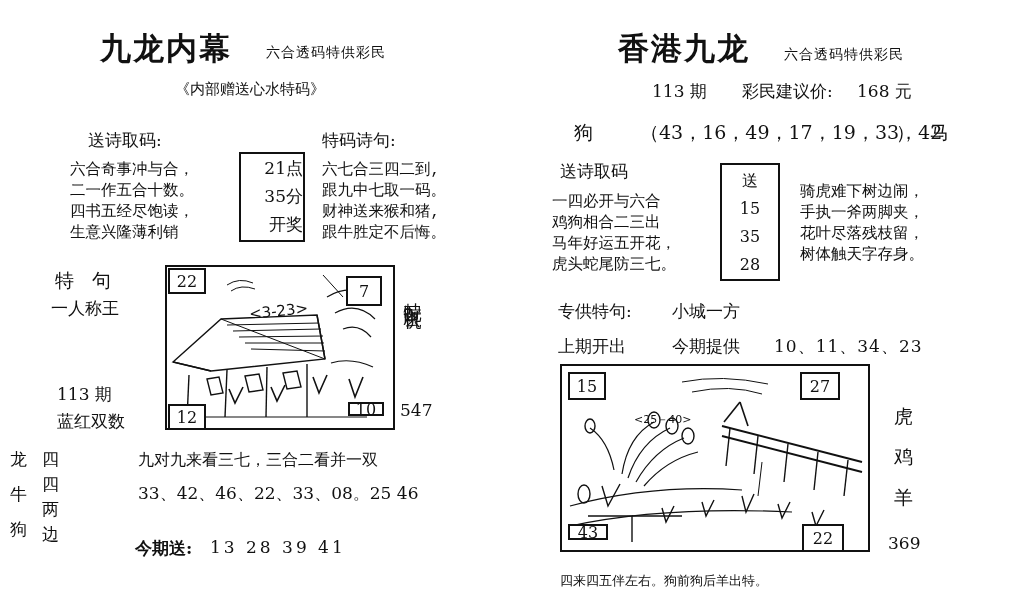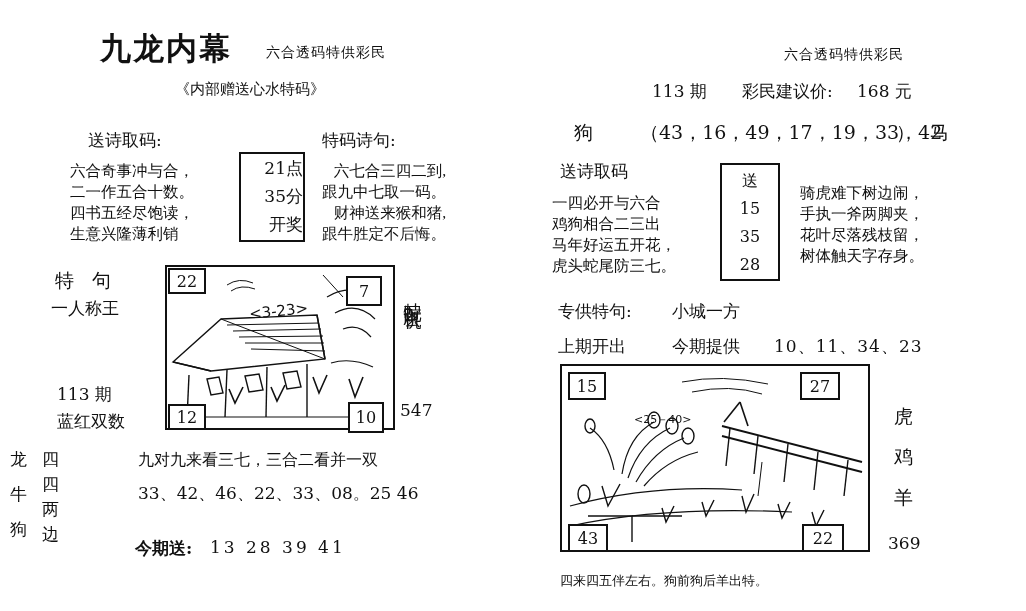--- a/index.html
+++ b/index.html
@@ -29,21 +29,21 @@
   }
   .cn{font-family:"DejaVu Serif","Liberation Serif",serif;}
   .abs{position:absolute;white-space:nowrap;}
 
   .box{
     position:absolute;
     border:2px solid #111;
     box-sizing:border-box;
   }
   .verse{
-    font-family:Liberation Serif, serif;
+    font-family:Liberation Mono, monospace;
     font-size:15.5px;
     line-height:21px;
   }
   .lg{font-size:17px;}
   .xlg{font-size:19px;}
 
   .sketch{
     position:absolute;
     border:2px solid #111;
     box-sizing:border-box;
@@ -90,21 +90,21 @@
     <div class="box" style="left:239px;top:152px;width:66px;height:90px;">
       <div class="cn" style="text-align:right;font-size:17px;line-height:28px;padding-top:0;">
         <div>21点</div>
         <div>35分</div>
         <div>开奖</div>
       </div>
     </div>
 
     <div class="abs cn lg" style="left:322px;top:129px;">特码诗句:</div>
 
-    <div class="abs verse" style="left:322px;top:160px;text-align:right;">
+    <div class="abs verse" style="left:322px;top:160px;">
       <div>六七合三四二到,</div>
       <div>跟九中七取一码。</div>
       <div>财神送来猴和猪,</div>
       <div>跟牛胜定不后悔。</div>
     </div>
 
     <div class="abs cn xlg" style="left:55px;top:268px;letter-spacing:6px;">特 句</div>
     <div class="abs cn lg" style="left:51px;top:297px;">一人称王</div>
     <div class="abs cn lg" style="left:57px;top:383px;">113 期</div>
     <div class="abs cn lg" style="left:57px;top:410px;">蓝红双数</div>
@@ -153,30 +153,31 @@
           <path d="M182 112 L188 130 L196 110" stroke-width="1.6"></path>
           <path d="M150 48 L158 92"></path>
         </g>
       </svg>
       <div class="abs hand" style="left:82px;top:35px;font-size:15px;transform:rotate(-6deg);">&lt;3-23&gt;</div>
     </div>
 
     <div class="scell" style="left:168px;top:268px;width:38px;height:26px;">22</div>
     <div class="scell" style="left:346px;top:276px;width:36px;height:30px;">7</div>
     <div class="scell" style="left:168px;top:404px;width:38px;height:26px;">12</div>
-    <div class="scell" style="left:348px;top:402px;width:36px;height:31px;">10</div>
+    <div class="scell" style="left:348px;top:402px;width:36px;height:14px;">10</div>
 
     <div class="abs cn" style="left:138px;top:450px;font-size:16px;">九对九来看三七，三合二看并一双</div>
     <div class="abs cn" style="left:138px;top:482px;font-size:17px;">33、42、46、22、33、08。25 46</div>
     <div class="abs cn" style="left:135px;top:537px;font-size:17px;font-weight:bold;">今期送:</div>
     <div class="abs cn" style="left:210px;top:537px;font-size:17px;letter-spacing:3px;">13 28 39 41</div>
   </div>
 
   <div class="half right">
 
+    <div class="abs title-big" style="left:106px;top:28px;">香港九龙</div>
     <div class="abs title-sub" style="left:272px;top:46px;">六合透码特供彩民</div>
 
     <div class="abs cn lg" style="left:140px;top:80px;">113 期</div>
     <div class="abs cn lg" style="left:230px;top:80px;">彩民建议价:</div>
     <div class="abs cn lg" style="left:345px;top:80px;">168 元</div>
 
     <div class="abs cn xlg" style="left:62px;top:120px;">狗</div>
     <div class="abs cn xlg" style="left:92px;top:120px;margin-left:36px;">（43，16，49，17，19，33，42</div>
     <div class="abs cn xlg" style="left:384px;top:120px;">）</div>
     <div class="abs cn xlg" style="left:418px;top:120px;">马</div>
@@ -248,21 +249,21 @@
           <path d="M216 138 L220 152 L228 136" stroke-width="1.4"></path>
           <path d="M250 146 L254 160 L262 144" stroke-width="1.4"></path>
           <path d="M200 96 L196 130" stroke-width="1"></path>
         </g>
       </svg>
       <div class="abs hand" style="left:72px;top:46px;font-size:11px;">&lt;25－40&gt;</div>
     </div>
 
     <div class="scell" style="left:56px;top:372px;width:38px;height:28px;">15</div>
     <div class="scell" style="left:288px;top:372px;width:40px;height:28px;">27</div>
-    <div class="scell" style="left:56px;top:524px;width:40px;height:28px;">43</div>
+    <div class="scell" style="left:56px;top:524px;width:40px;height:16px;">43</div>
     <div class="scell" style="left:290px;top:524px;width:42px;height:28px;">22</div>
 
     <div class="abs cn xlg" style="left:382px;top:404px;">虎</div>
     <div class="abs cn xlg" style="left:382px;top:444px;">鸡</div>
     <div class="abs cn xlg" style="left:382px;top:485px;">羊</div>
     <div class="abs cn lg" style="left:376px;top:533px;">369</div>
 
     <div class="abs cn" style="left:48px;top:572px;font-size:13px;">四来四五伴左右。狗前狗后羊出特。</div>
   </div>
 

